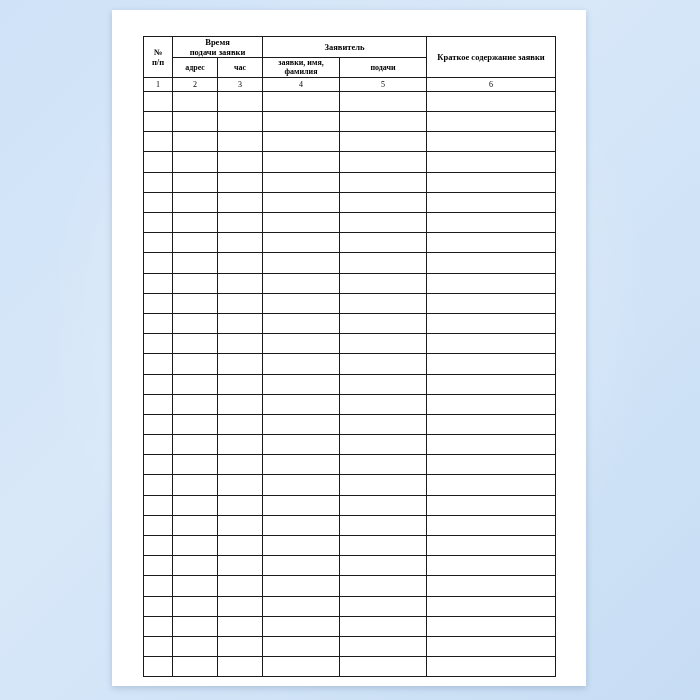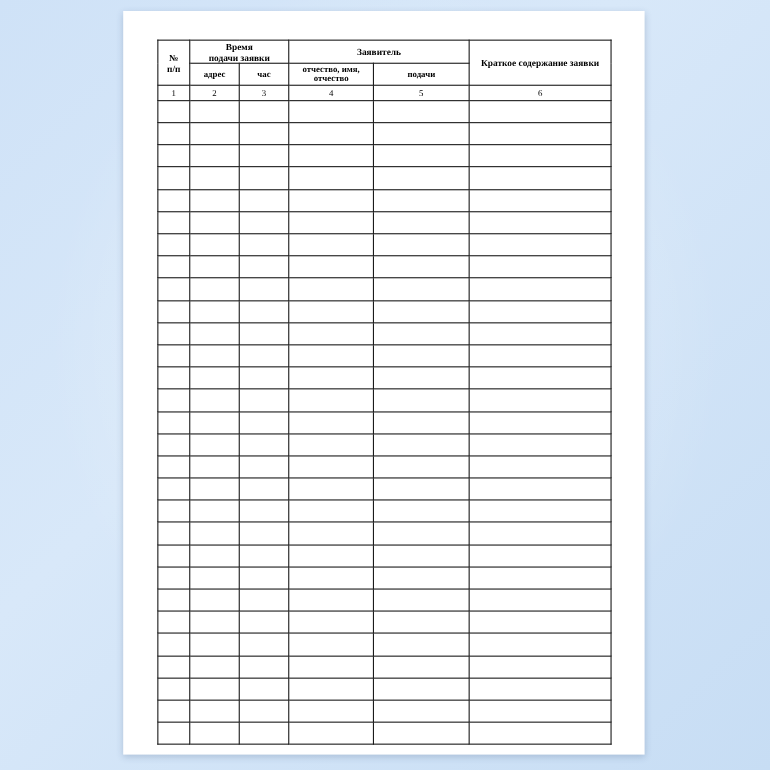--- a/index.html
+++ b/index.html
@@ -115,22 +115,22 @@
               <div>Время</div>
               <div>подачи заявки</div>
             </th>
             <th class="head-cell" colspan="2">Заявитель</th>
             <th class="head-cell" rowspan="2">Краткое содержание заявки</th>
           </tr>
           <tr>
             <th class="head-cell small">адрес</th>
             <th class="head-cell small">час</th>
             <th class="head-cell small">
-              <div>отчество, имя,</div>
-              <div>отчество</div>
+              <div>заявки, имя,</div>
+              <div>фамилия</div>
             </th>
             <th class="head-cell small">подачи</th>
           </tr>
         </thead>
         <tbody>
           <tr>
             <td class="numrow">1</td>
             <td class="numrow">2</td>
             <td class="numrow">3</td>
             <td class="numrow">4</td>

